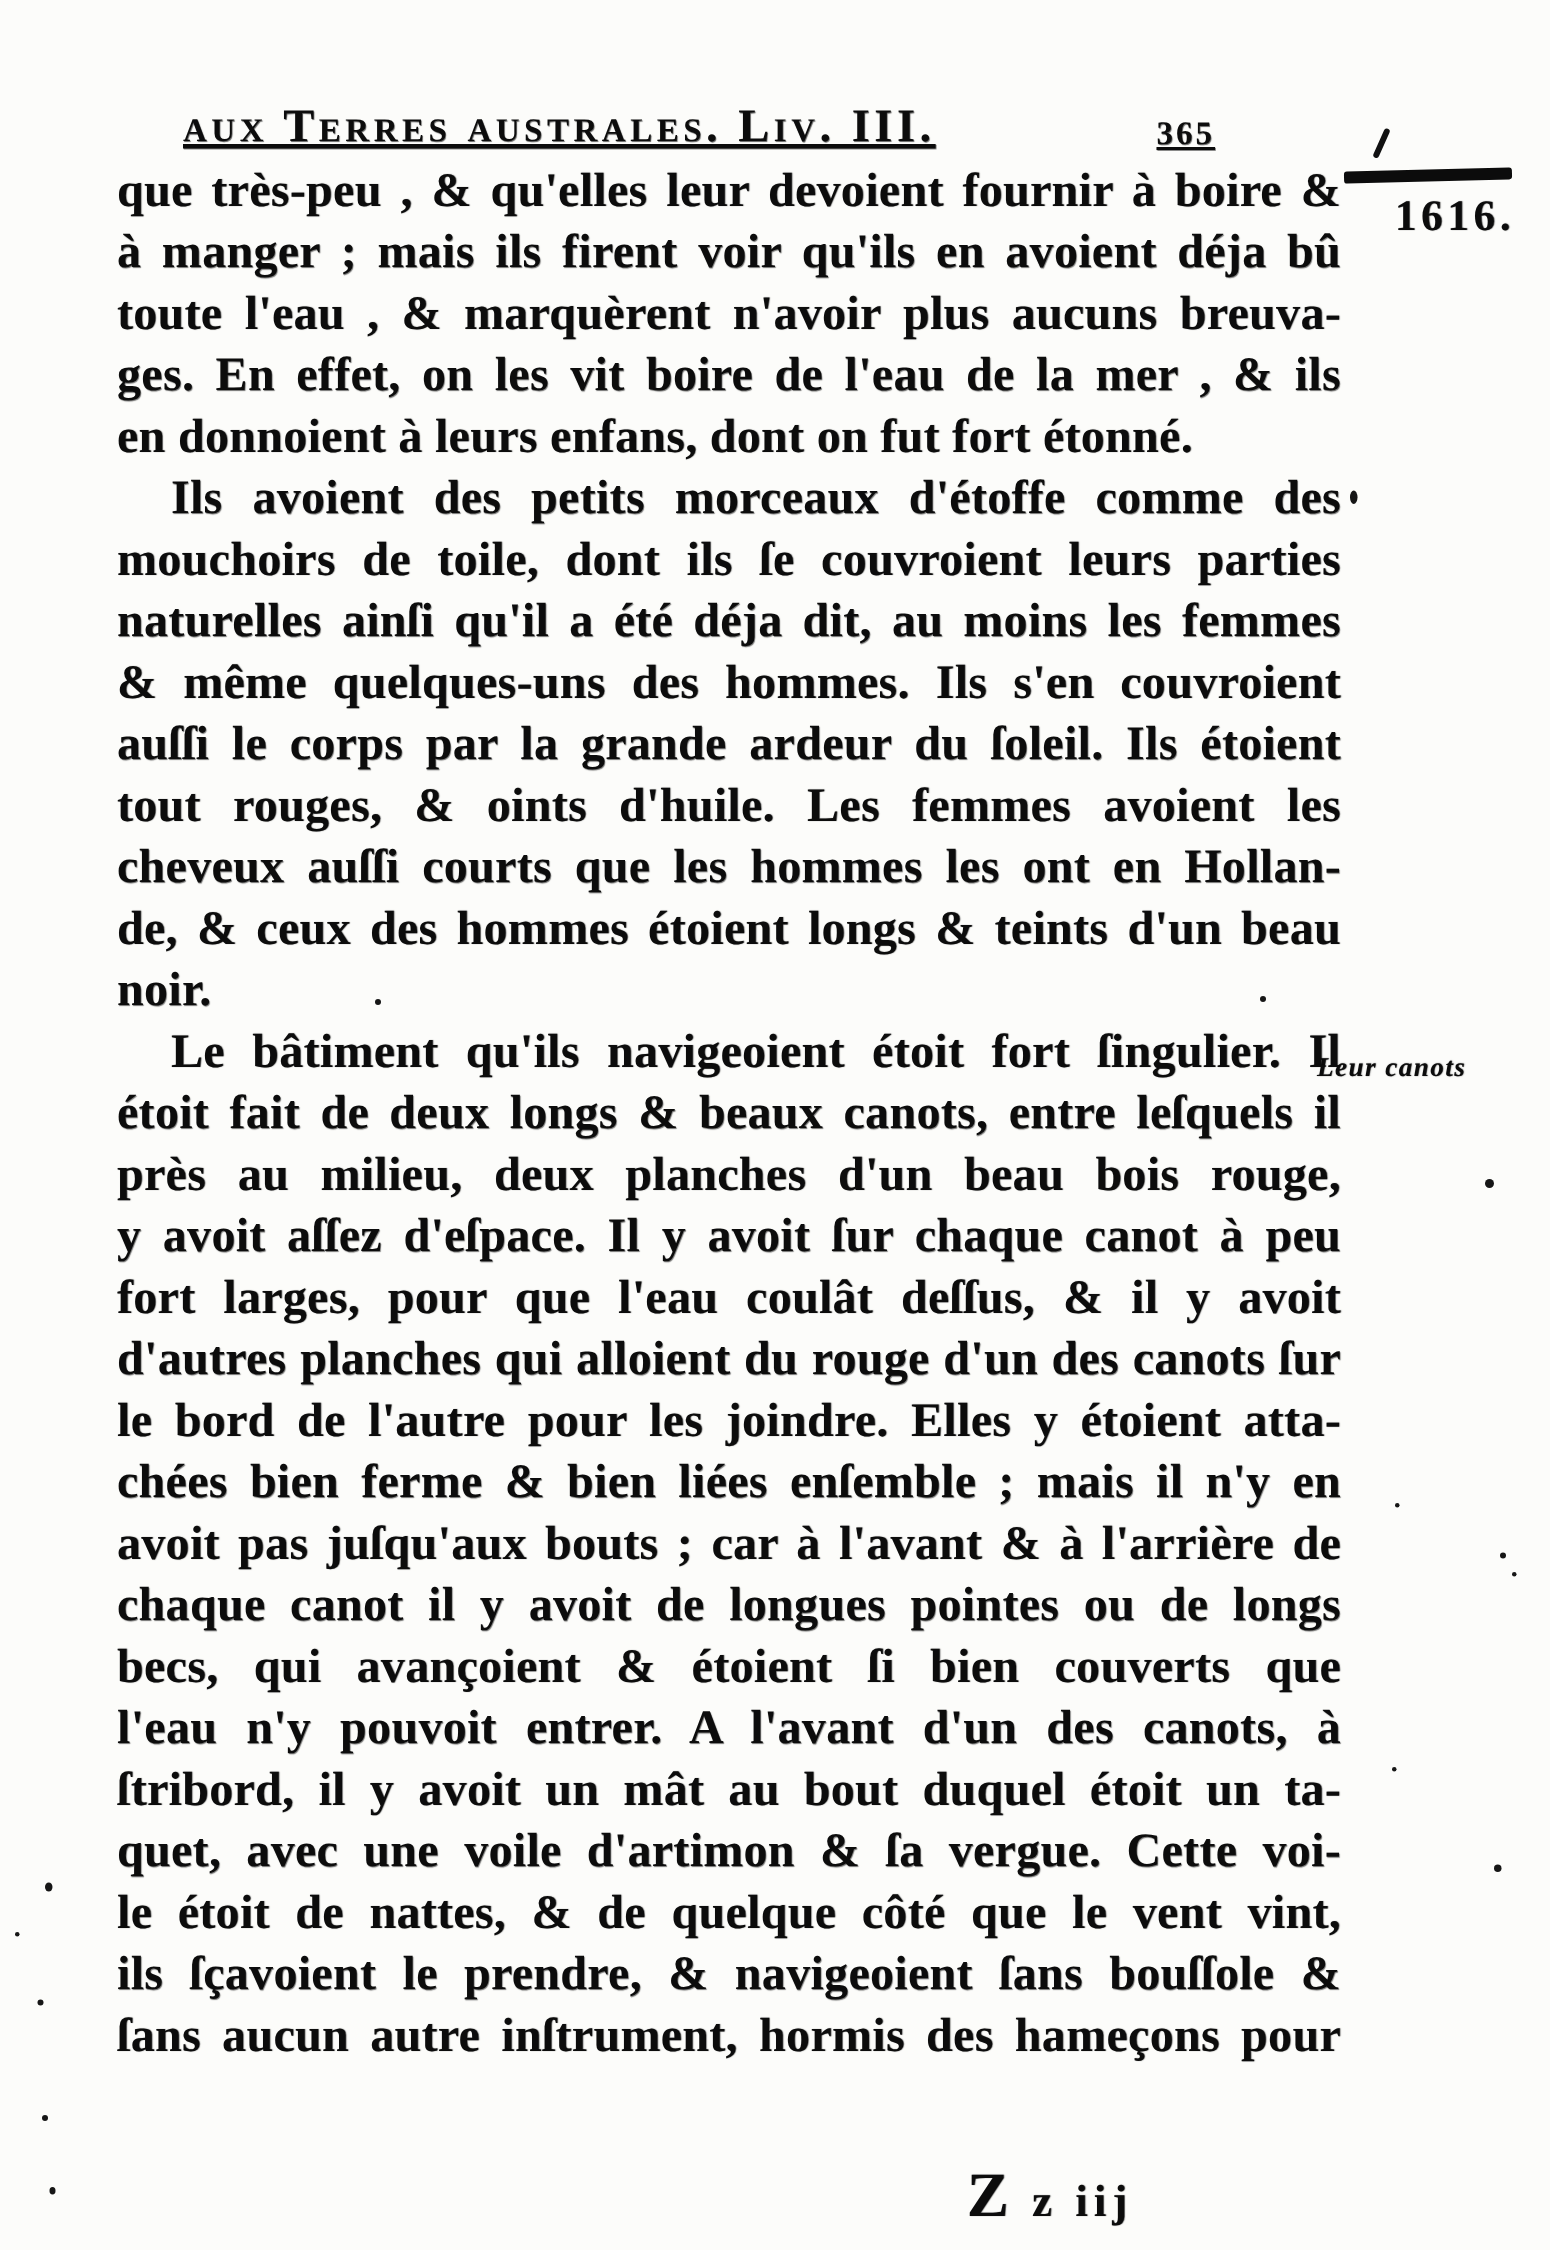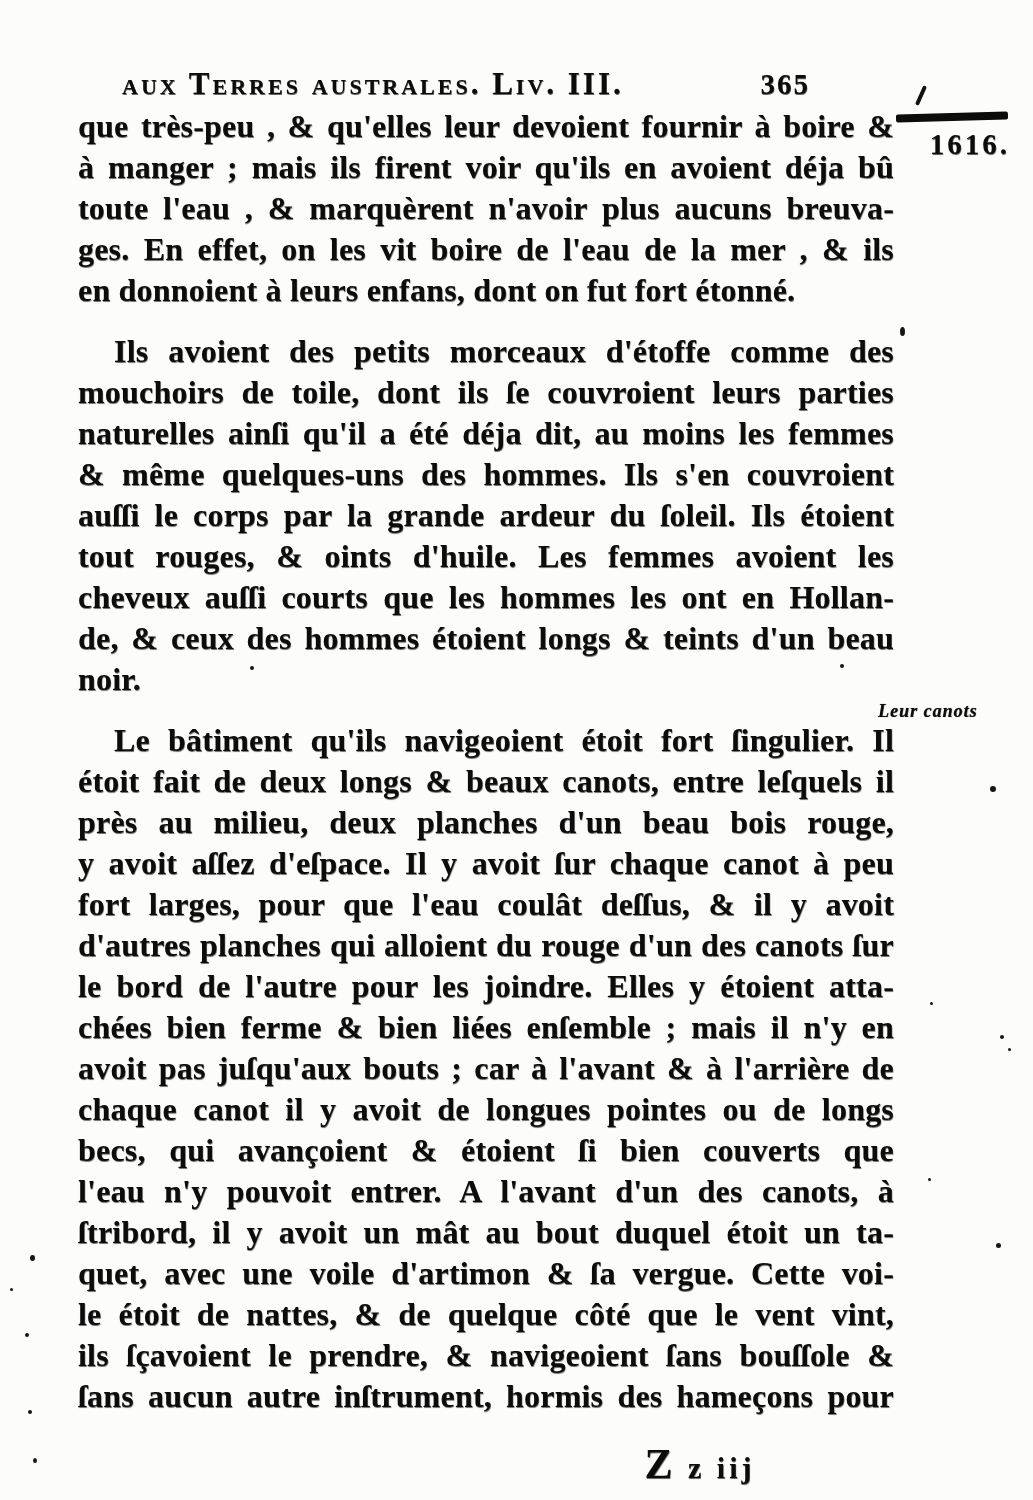--- a/index.html
+++ b/index.html
@@ -17,33 +17,34 @@
     overflow: hidden;
   }
   
   #header-row {
     position: absolute;
     left: 122px;
     top: 66px;
     width: 688px;
     display: flex;
     justify-content: space-between;
-    align-items: center;
+    align-items: flex-end;
+    text-decoration: underline;
   }
   #running-title {
     font-variant: small-caps;
     font-weight: 700;
     font-size: 31px;
     letter-spacing: 3px;
     white-space: nowrap;
     text-shadow: 0.5px 0.5px 0.6px rgba(0,0,0,0.6);
   }
   #page-number {
     font-weight: 700;
-    font-size: 29px;
+    font-size: 22px;
     letter-spacing: 2px;
     text-shadow: 0.5px 0.5px 0.6px rgba(0,0,0,0.6);
   }
   
   #margin-rule {
     position: absolute;
     left: 896px;
     top: 113px;
     width: 112px;
     height: 8px;
@@ -86,21 +87,21 @@
     line-height: 41px;
     font-size: 32px;
     font-weight: 700;
     white-space: normal;
     text-align: justify;
     text-align-last: justify;
     text-shadow: 0.5px 0.5px 0.7px rgba(0,0,0,0.55);
     letter-spacing: 0.2px;
   }
   .line.end { text-align-last: left; }
-  .line.indent { padding-left: 36px; margin-top: 20px; }
+  .line.indent { padding-left: 36px; }
   
   #signature {
     position: absolute;
     left: 560px;
     top: 1440px;
     width: 280px;
     text-align: center;
     font-weight: 700;
     font-size: 30px;
     letter-spacing: 4px;

